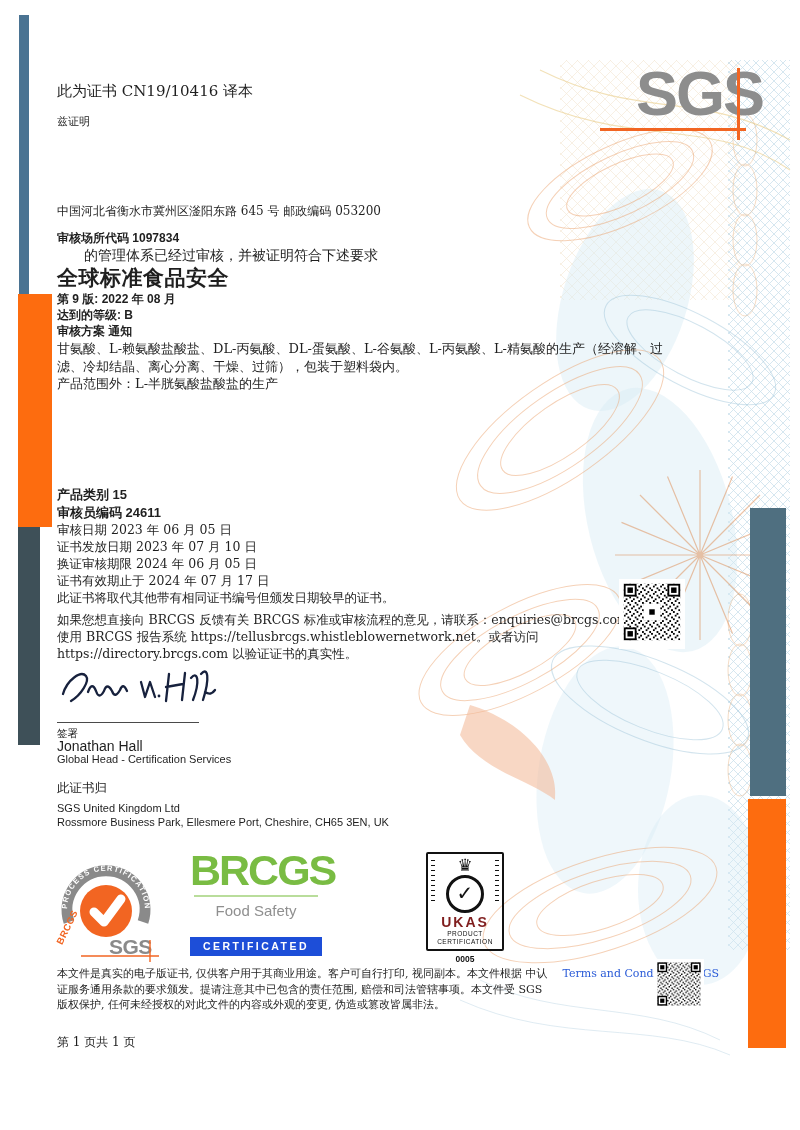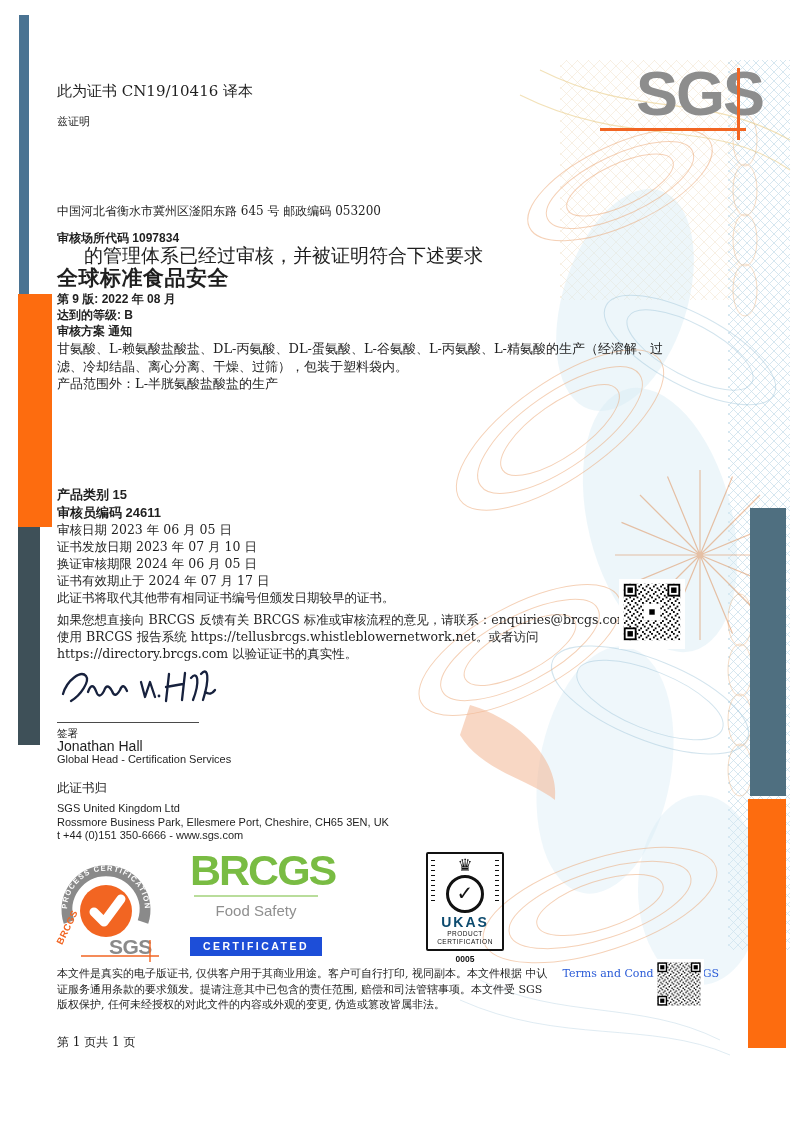--- a/index.html
+++ b/index.html
@@ -23,21 +23,21 @@
   .sgs-hline{left:600px;top:128px;width:146px;height:3px;background:#f26522;z-index:4;}
   .sgs-vline{left:737px;top:68px;width:3px;height:72px;background:#f26522;z-index:4;}
 
   
   .t-note{left:57px;top:82px;font-size:15px;z-index:3;}
   .t-certify{left:57px;top:114px;font-size:11px;z-index:3;}
   .t-company{left:55px;top:128px;font-size:27px;font-weight:bold;letter-spacing:1px;z-index:3;}
   .t-address{left:57px;top:203px;font-size:12px;z-index:3;}
   .t-block-std{left:57px;top:230px;z-index:3;}
   .l-bold12{font-size:12px;font-weight:bold;line-height:16px;}
-  .l-reg14{font-size:19px;line-height:19px;padding-left:27px;}
+  .l-reg14{font-size:14px;line-height:19px;padding-left:27px;}
   .l-standard{font-size:21px;font-weight:600;line-height:26px;letter-spacing:0.5px;}
   .t-scope{left:57px;top:340px;width:608px;font-size:13px;line-height:17.5px;z-index:3;}
   .t-cat{left:57px;top:486px;font-size:13px;font-weight:bold;line-height:17.5px;z-index:3;}
   .t-dates{left:57px;top:521px;font-size:12.5px;line-height:17px;z-index:3;}
   .t-feedback{left:57px;top:611px;width:600px;font-size:12.5px;line-height:17px;z-index:3;}
 
   .sig-svg{left:55px;top:662px;z-index:3;}
   .sig-line{left:57px;top:722px;width:142px;height:1px;background:#4a4a4a;z-index:3;}
   .t-signed{left:57px;top:727px;font-size:10.5px;line-height:13px;z-index:3;}
   .t-signame{left:57px;top:740px;font-size:14px;line-height:13px;z-index:3;}
@@ -55,21 +55,21 @@
   .brcgs-sub{font-size:15px;color:#8f8f8f;margin-bottom:18px;}
   .brcgs-banner{height:19px;line-height:19px;background:#1d4ed8;color:#fff;font-size:10.5px;
                 font-weight:bold;letter-spacing:2.5px;}
 
   
   .ukas{left:424px;top:852px;width:82px;text-align:center;z-index:3;}
   .ukas-box{border:2px solid #111;border-radius:2px;width:74px;padding:3px 0 4px 0;position:relative;margin:0 auto;}
   .ukas-crown{font-size:17px;line-height:17px;color:#111;}
   .ukas-circle{width:32px;height:32px;border:3px solid #111;border-radius:50%;margin:1px auto 2px auto;
                font-size:20px;font-weight:bold;line-height:30px;color:#111;}
-  .ukas-word{font-size:14px;font-weight:bold;letter-spacing:2px;color:#0c4a6e;line-height:15px;}
+  .ukas-word{font-size:14px;font-weight:bold;letter-spacing:2px;color:#7f1d1d;line-height:15px;}
   .ukas-line{font-size:6.5px;letter-spacing:0.5px;color:#111;line-height:7.5px;}
   .ukas-ticks{position:absolute;top:6px;width:4px;height:42px;
               background:repeating-linear-gradient(to bottom,#111 0 1px,transparent 1px 5px);}
   .ukas-ticks.left{left:3px;}
   .ukas-ticks.right{right:3px;}
   .ukas-num{font-size:8.5px;font-weight:bold;margin-top:3px;color:#111;}
 
   
   .legal{left:57px;top:966px;width:662px;font-size:11px;line-height:15.5px;z-index:3;}
   .tnc{float:right;color:#2a5bd7;font-size:11px;text-decoration:none;margin:0 0 2px 12px;}
@@ -191,21 +191,20 @@
   </svg>
   <div class="abs sig-line"></div>
   <div class="abs t-signed serif">签署</div>
   <div class="abs t-signame">Jonathan Hall</div>
   <div class="abs t-sigtitle">Global Head - Certification Services</div>
 
   <div class="abs t-belongs serif">此证书归</div>
   <div class="abs t-issuer">
     <div>SGS United Kingdom Ltd</div>
     <div>Rossmore Business Park, Ellesmere Port, Cheshire, CH65 3EN, UK</div>
-    <div>t +44 (0)151 350-6666 - www.sgs.com</div>
   </div>
 
   <svg class="abs seal" width="110" height="112" viewBox="0 0 110 112">
     <defs>
       <path id="sealArc" d="M 16 72 A 39 39 0 1 1 90 72" fill="none"></path>
     </defs>
     <path d="M 16 72 A 39 39 0 1 1 90 72" fill="none" stroke="#8a8a8a" stroke-width="11"></path>
     <text font-size="7.5" font-weight="bold" fill="#ffffff" letter-spacing="1.2">
       <textPath href="#sealArc" startOffset="9%">PROCESS CERTIFICATION</textPath>
     </text>

